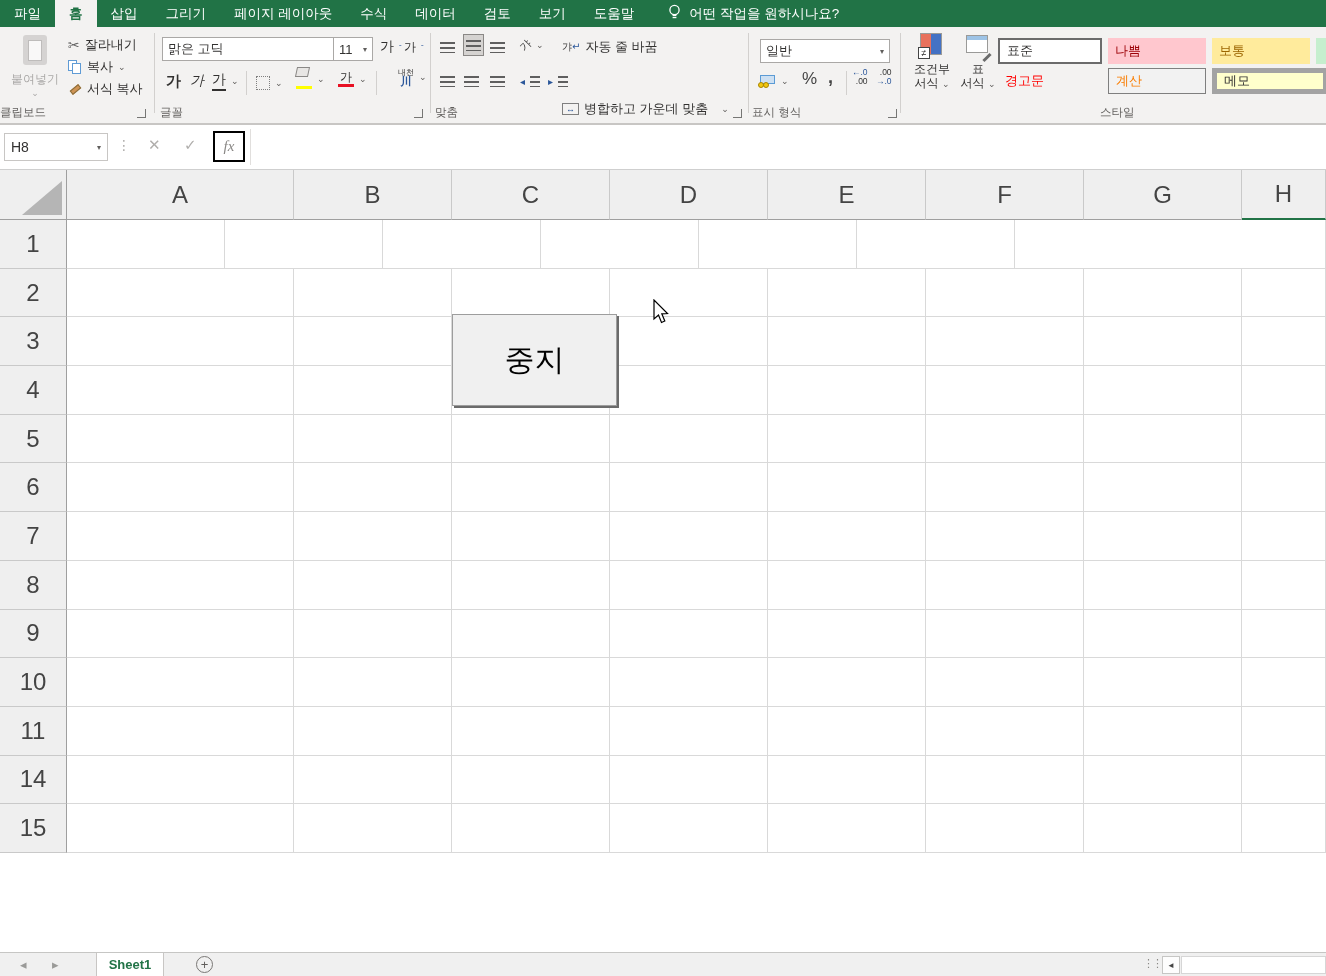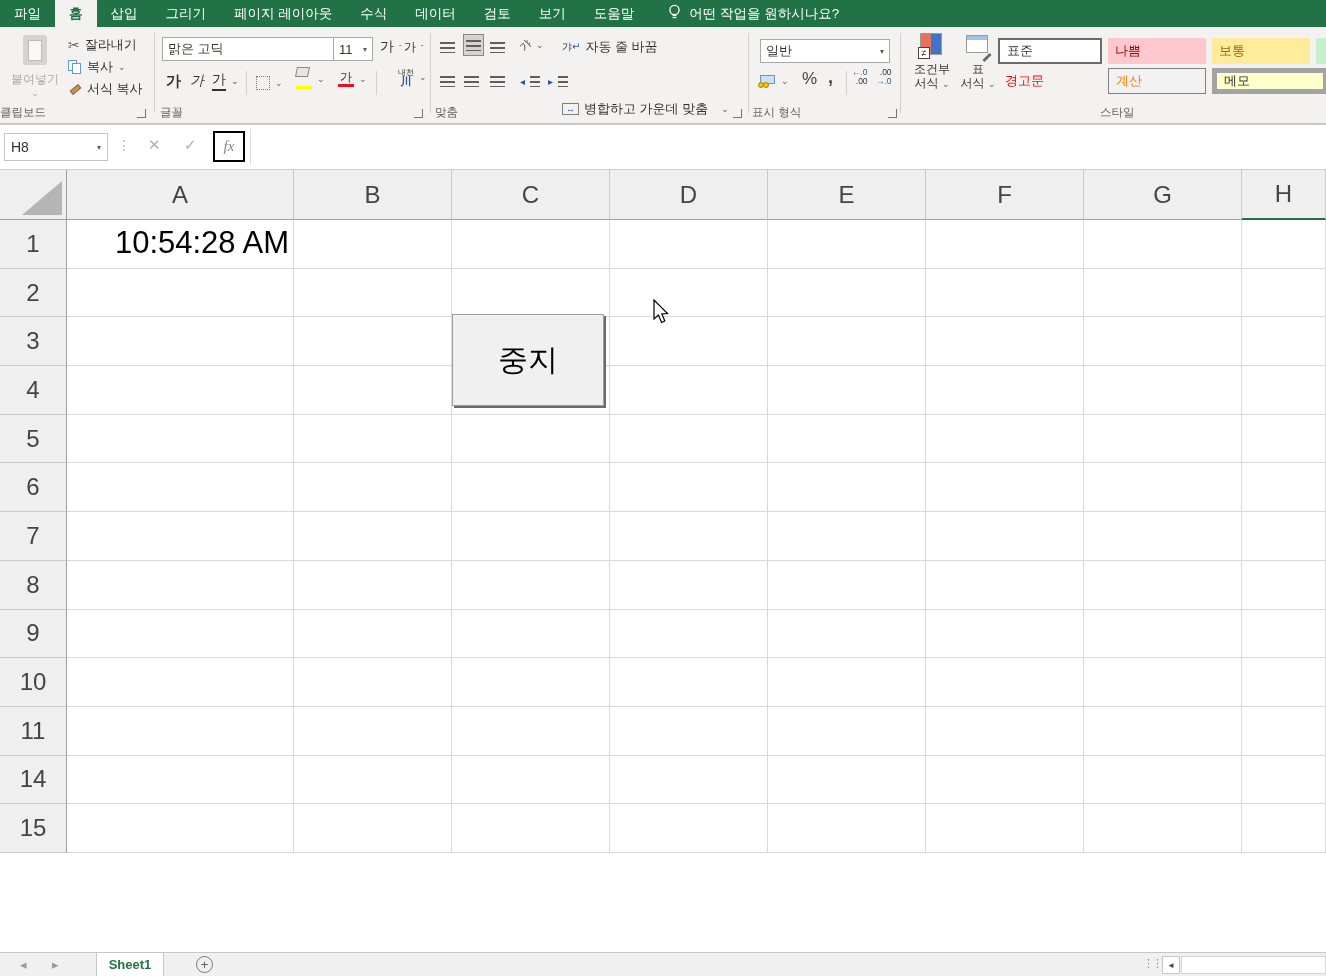--- a/index.html
+++ b/index.html
@@ -334,21 +334,20 @@
         <div class="colh" style="width: 158px;">B</div>
         <div class="colh" style="width: 158px;">C</div>
         <div class="colh" style="width: 158px;">D</div>
         <div class="colh" style="width: 158px;">E</div>
         <div class="colh" style="width: 158px;">F</div>
         <div class="colh" style="width: 158px;">G</div>
         <div class="colh activecol" style="flex: 1 1 0%;">H</div>
       </div>
       <div class="grow">
         <div class="rowh">1</div>
-        <div class="cell a1" style="width: 227px;">10:54:28 AM</div>
         <div class="cell" style="width: 158px;"></div>
         <div class="cell" style="width: 158px;"></div>
         <div class="cell" style="width: 158px;"></div>
         <div class="cell" style="width: 158px;"></div>
         <div class="cell" style="width: 158px;"></div>
         <div class="cell" style="width: 158px;"></div>
         <div class="cell" style="flex: 1 1 0%;"></div>
       </div>
       <div class="grow">
         <div class="rowh">2</div>
@@ -477,21 +476,21 @@
         <div class="cell" style="width: 158px;"></div>
         <div class="cell" style="width: 158px;"></div>
         <div class="cell" style="width: 158px;"></div>
         <div class="cell" style="width: 158px;"></div>
         <div class="cell" style="width: 158px;"></div>
         <div class="cell" style="width: 158px;"></div>
         <div class="cell" style="flex: 1 1 0%;"></div>
       </div>
     </div>
 
-  <div class="formbtn" style="left:452px;top:314px;width:152px;height:92px;">
+  <div class="formbtn" style="left:452px;top:314px;width:165px;height:92px;">
       <span>중지</span>
     </div>
 
   <div class="abs" style="left:652px;top:299px;pointer-events:none;">
     <svg width="19" height="27" viewBox="0 0 19 27">
         <path d="M2,1 L2,20 L6.5,16 L9.5,23.5 L12.8,22 L9.8,14.8 L15.5,14.5 Z" fill="#fff" stroke="#000" stroke-width="1.2"></path>
       </svg>
   </div>
 
   <div id="sheetbar">

